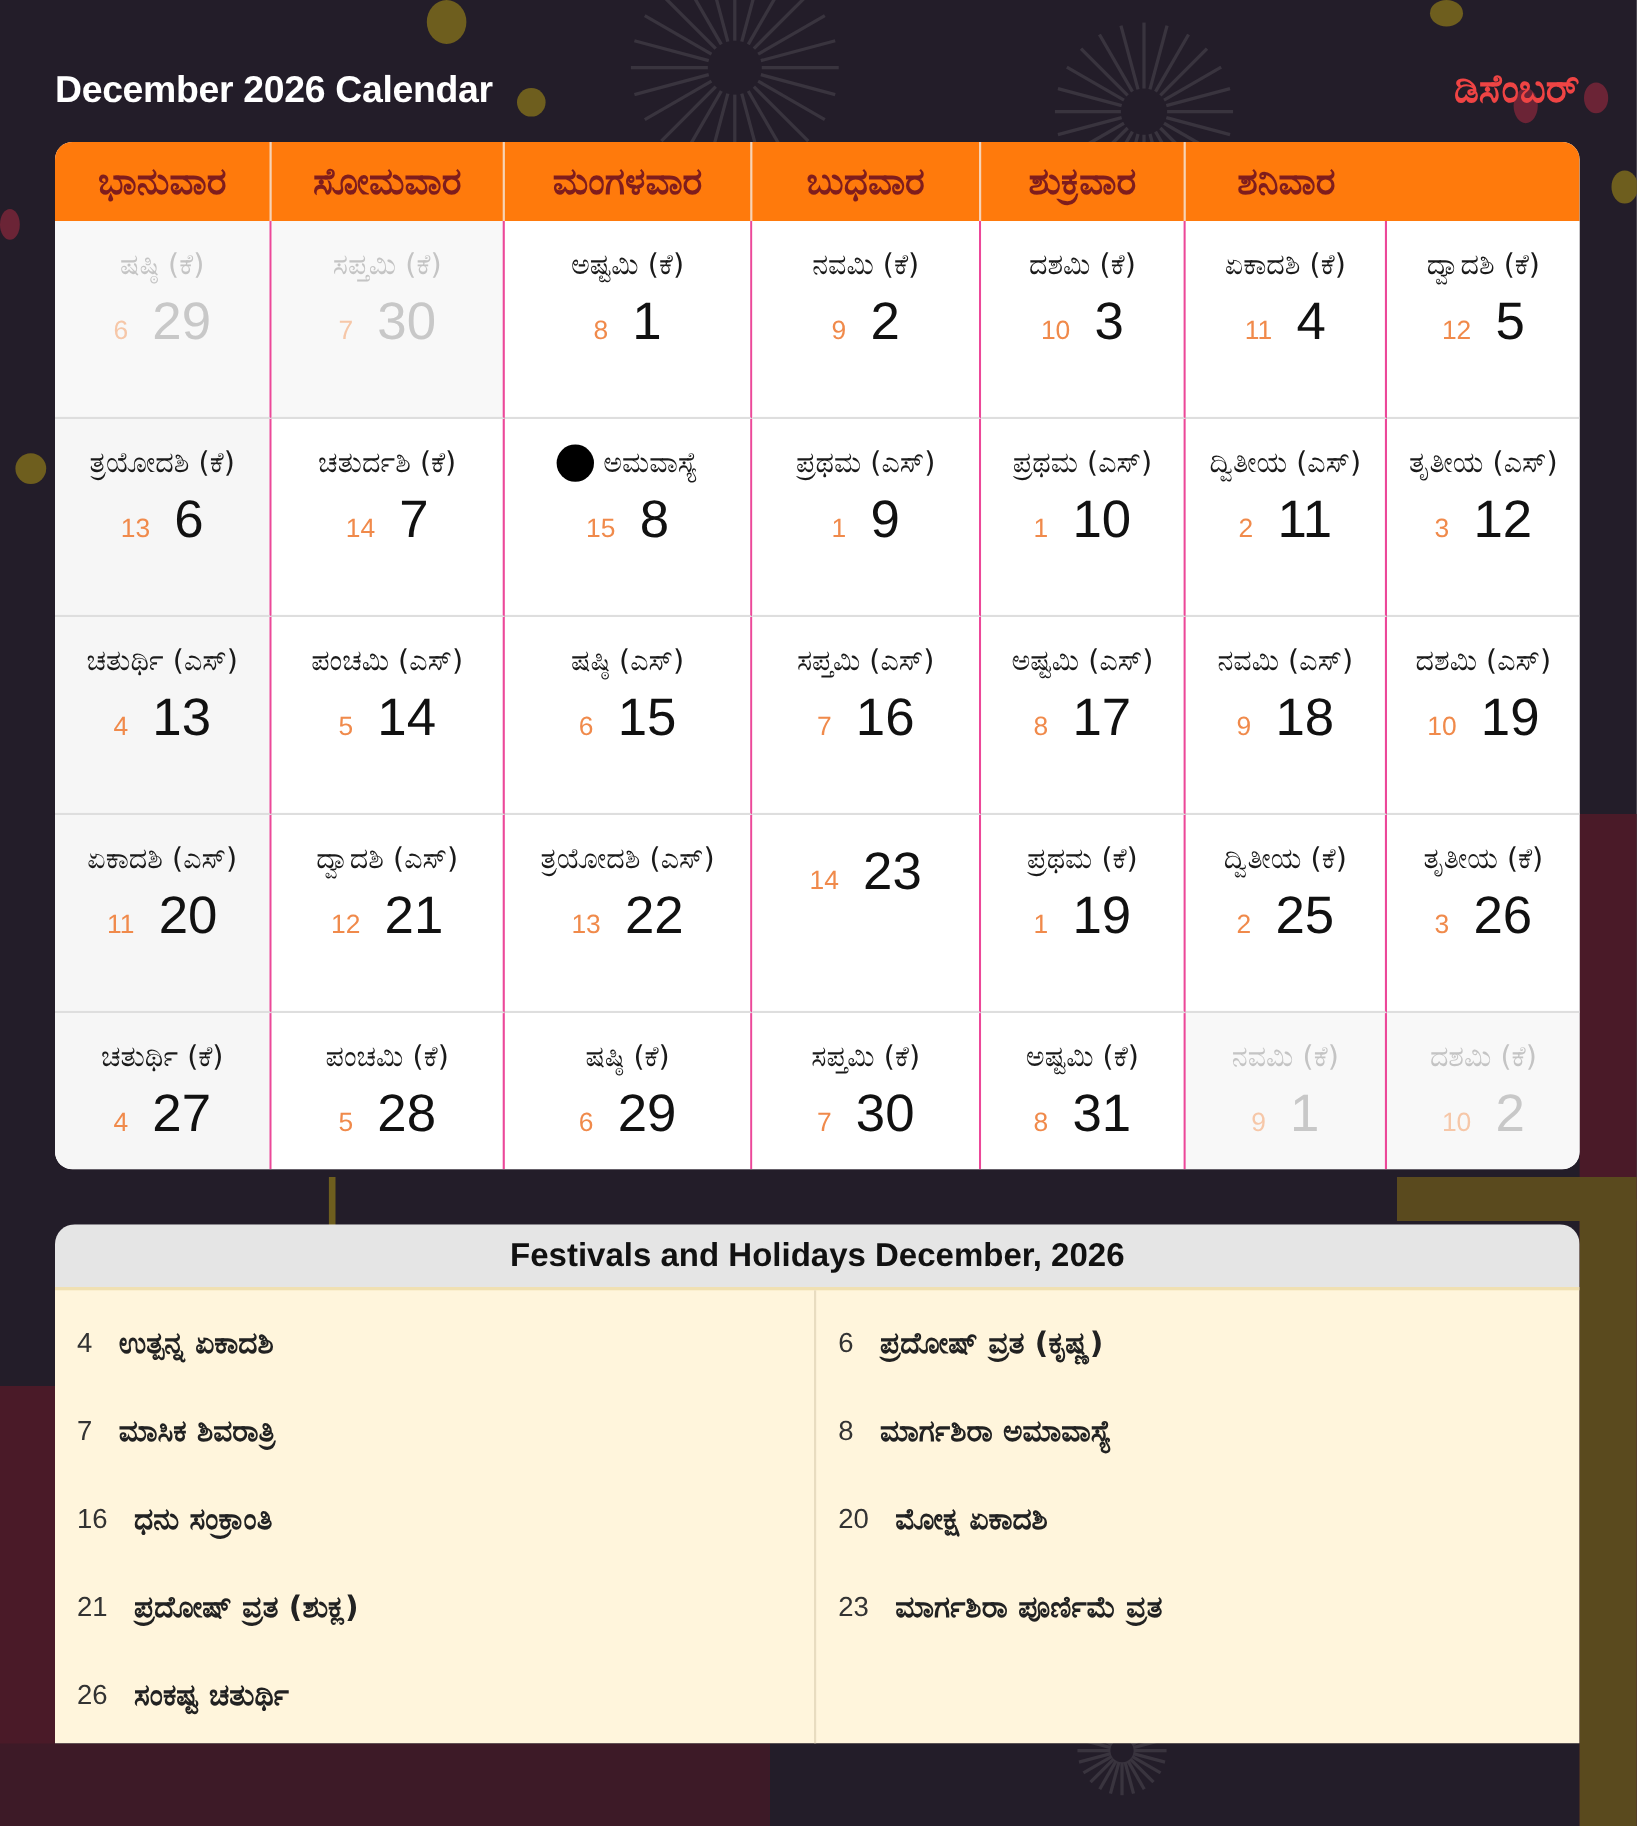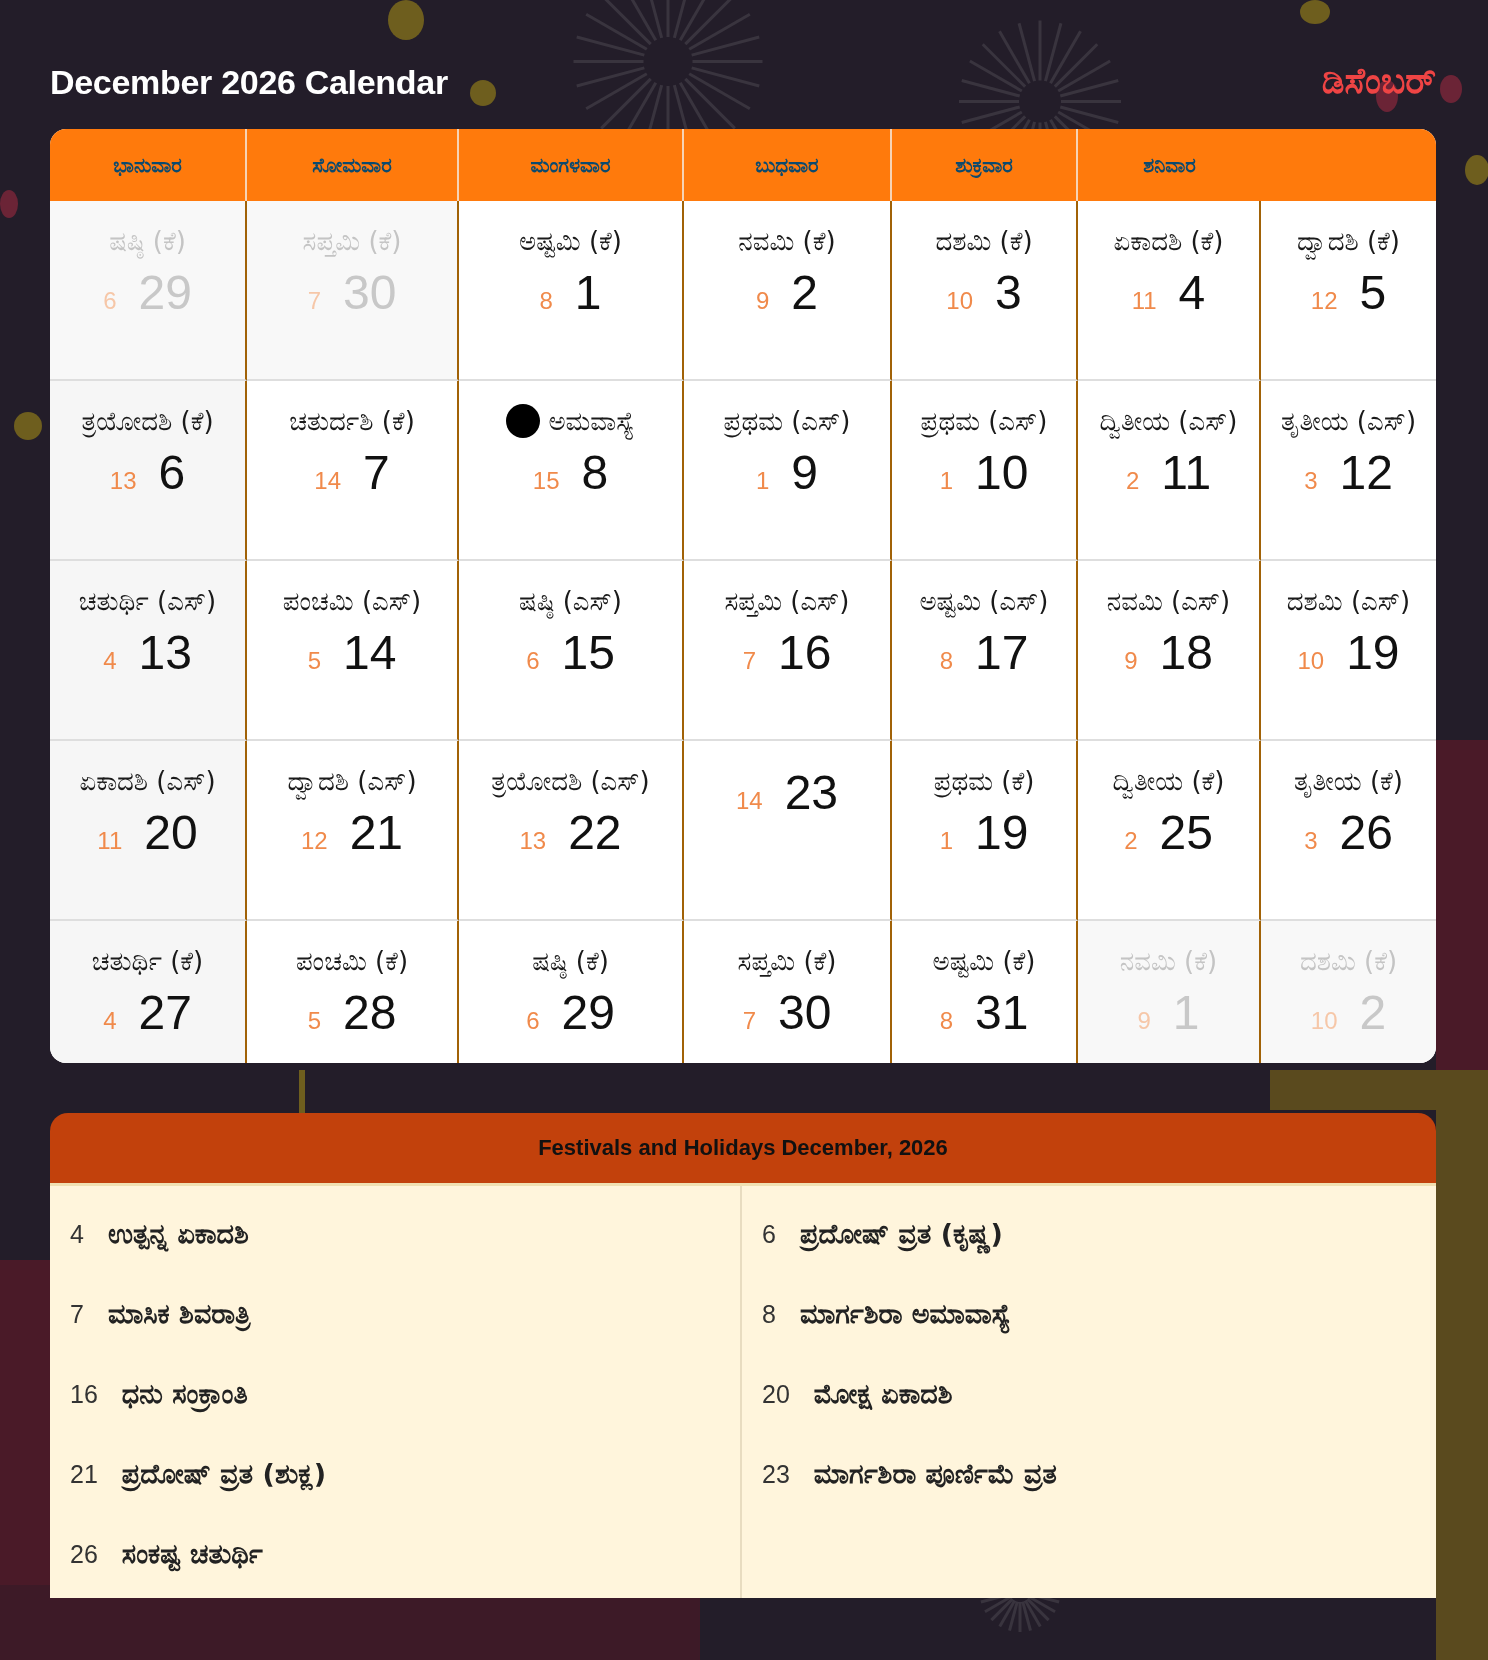--- a/index.html
+++ b/index.html
@@ -20,28 +20,28 @@
   }
   .page-title { color: #fff; font-size: 34px; font-weight: bold; letter-spacing: -0.3px; }
   .kn-title { color: #ef4444; font-size: 36px; font-weight: bold; font-family: "DejaVu Sans", sans-serif; }
 
   .calendar {
     position: absolute; left: 50px; top: 129px; width: 1386px; z-index: 2;
     border-radius: 16px 16px 16px 16px; overflow: hidden; background: #fff;
   }
   .cal-head { display: grid; grid-template-columns: 197px 212px 225px 208px 186px 183px 175px; background: #ff7a0c; height: 72px; }
   .cal-head .hcell {
-    color: #0c4a6e; font-weight: bold; font-size: 20px; display: flex; align-items: center; justify-content: center;
+    color: #7f1d1d; font-weight: bold; font-size: 34px; display: flex; align-items: center; justify-content: center;
     border-right: 2px solid #f7d3b5; font-family: "DejaVu Sans", sans-serif;
   }
   .cal-head .hcell:last-child { border-right: none; }
   .cal-body { display: grid; grid-template-columns: 197px 212px 225px 208px 186px 183px 175px; }
   .cell {
     height: 180px; box-sizing: border-box;
-    border-right: 2px solid #a16207; border-bottom: 2px solid #dedede;
+    border-right: 2px solid #ec4899; border-bottom: 2px solid #dedede;
     display: flex; flex-direction: column; align-items: center; padding-top: 20px;
     background: #fff; cursor: pointer;
   }
   .cell.sun { background: #f6f6f6; }
   .cell.other { background: #f8f8f8; }
   .cell:nth-child(7n) { border-right: none; }
   .row-last .cell { height: 142px; border-bottom: none; }
   .tithi {
     font-family: "DejaVu Sans", sans-serif; font-size: 26px; color: #1a1a1a; text-align: center;
     line-height: 40px; padding: 0 10px; display: flex; align-items: center; justify-content: center; flex-wrap: wrap;
@@ -54,22 +54,22 @@
   .cell.other .dn { color: #c8c8c8; }
   .moon { width: 34px; height: 34px; border-radius: 50%; display: inline-block; margin-right: 8px; box-sizing: border-box; }
   .moon.new { background: #000; }
   .moon.full { background: #fff; border: 3px solid #333; }
 
   .festivals {
     position: absolute; left: 50px; top: 1113px; width: 1386px; z-index: 2;
     border-radius: 18px 18px 0 0; overflow: hidden;
   }
   .fest-head {
-    background: #c2410c; height: 70px; display: flex; align-items: center; justify-content: center;
-    font-weight: bold; font-size: 22px; color: #111;
+    background: #e5e5e5; height: 57px; display: flex; align-items: center; justify-content: center;
+    font-weight: bold; font-size: 30px; color: #111;
   }
   .fest-body { display: grid; grid-template-columns: 692px 694px; background: #fff5dc; border-top: 3px solid #f0e0b2; }
   .fest-col { padding-top: 8px; padding-bottom: 4px; }
   .fest-col:first-child { border-right: 2px solid #e8dcc0; }
   .fest-item { height: 80px; display: flex; align-items: center; padding-left: 20px; cursor: pointer; }
   .fest-date { color: #333; font-size: 25px; margin-right: 24px; min-width: 14px; }
   .fest-name { color: #222; font-size: 27px; font-weight: bold; font-family: "DejaVu Sans", sans-serif; }
 </style>
 </head>
 <body>

